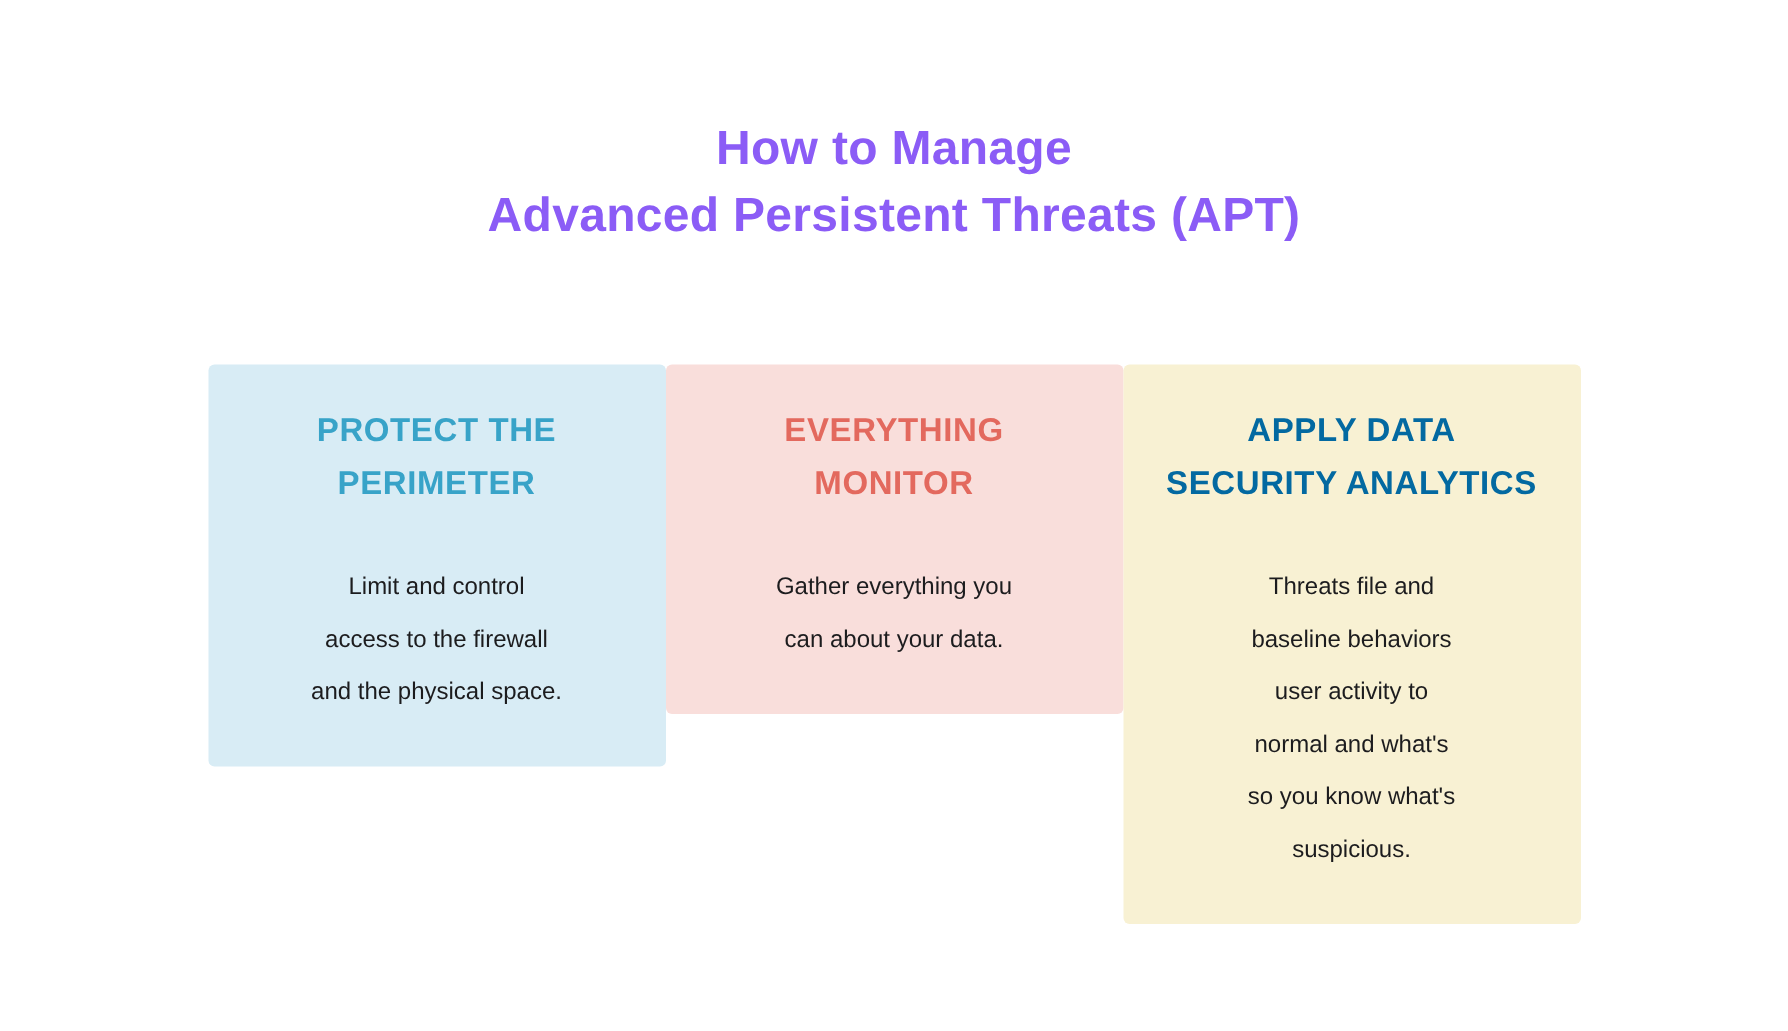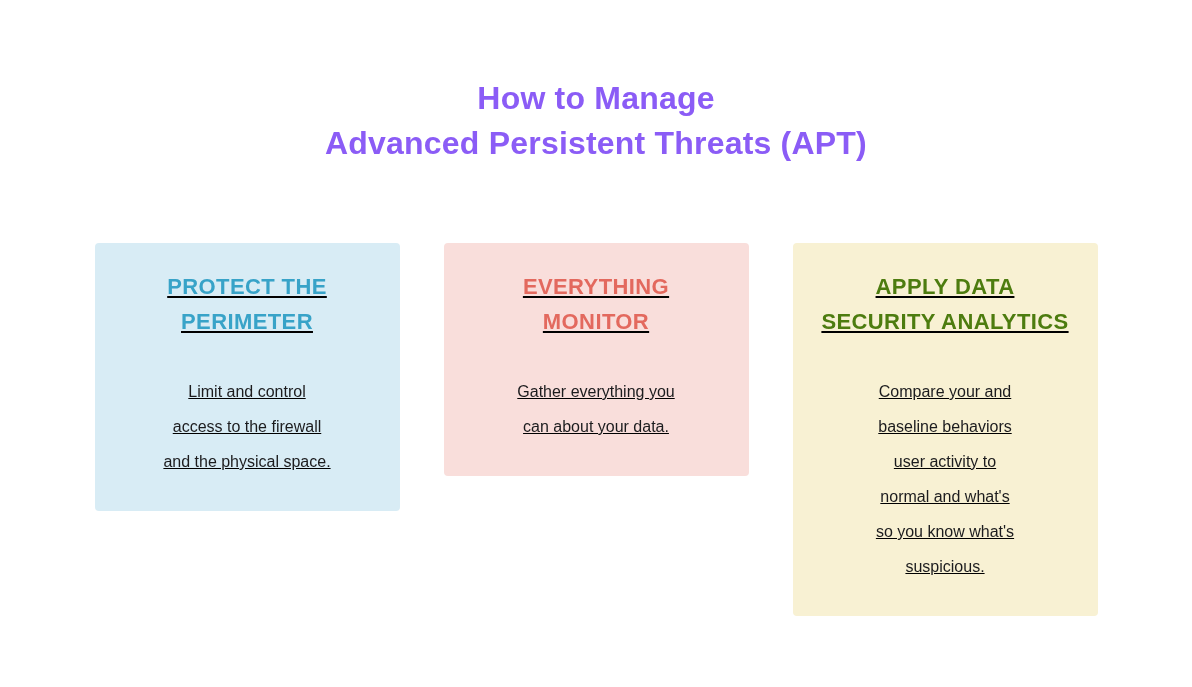--- a/index.html
+++ b/index.html
@@ -22,22 +22,20 @@
     font-size: 32px;
     font-weight: 700;
     line-height: 45px;
     letter-spacing: 0.2px;
   }
   .cards {
     margin-top: 77px;
     display: flex;
     justify-content: center;
     align-items: flex-start;
-    gap: 44px;
-    text-decoration: underline;
   }
   .card {
     width: 305px;
     padding: 26px 18px 32px;
     border-radius: 4px;
     text-align: center;
   }
   .card-heading {
     margin: 0 0 35px 0;
     font-size: 22px;
@@ -82,26 +80,26 @@
         <span class="line">EVERYTHING</span>
         <span class="line">MONITOR</span>
       </h2>
       <div class="card-body" style="color: rgb(28, 28, 30);">
         <span class="line">Gather everything you</span>
         <span class="line">can about your data.</span>
       </div>
     </section>
 
     <section class="card" style="background-color: rgb(248, 241, 211);">
-      <h2 class="card-heading" style="color: #4d7c0f; text-align: center;">
+      <h2 class="card-heading" style="color: #0369a1; text-align: center;">
         <span class="line">APPLY DATA</span>
         <span class="line">SECURITY ANALYTICS</span>
       </h2>
       <div class="card-body" style="color: rgb(28, 28, 30);">
-        <span class="line">Compare your and</span>
+        <span class="line">Threats file and</span>
         <span class="line">baseline behaviors</span>
         <span class="line">user activity to</span>
         <span class="line">normal and what's</span>
         <span class="line">so you know what's</span>
         <span class="line">suspicious.</span>
       </div>
     </section>
 
   </div>
 </div>

